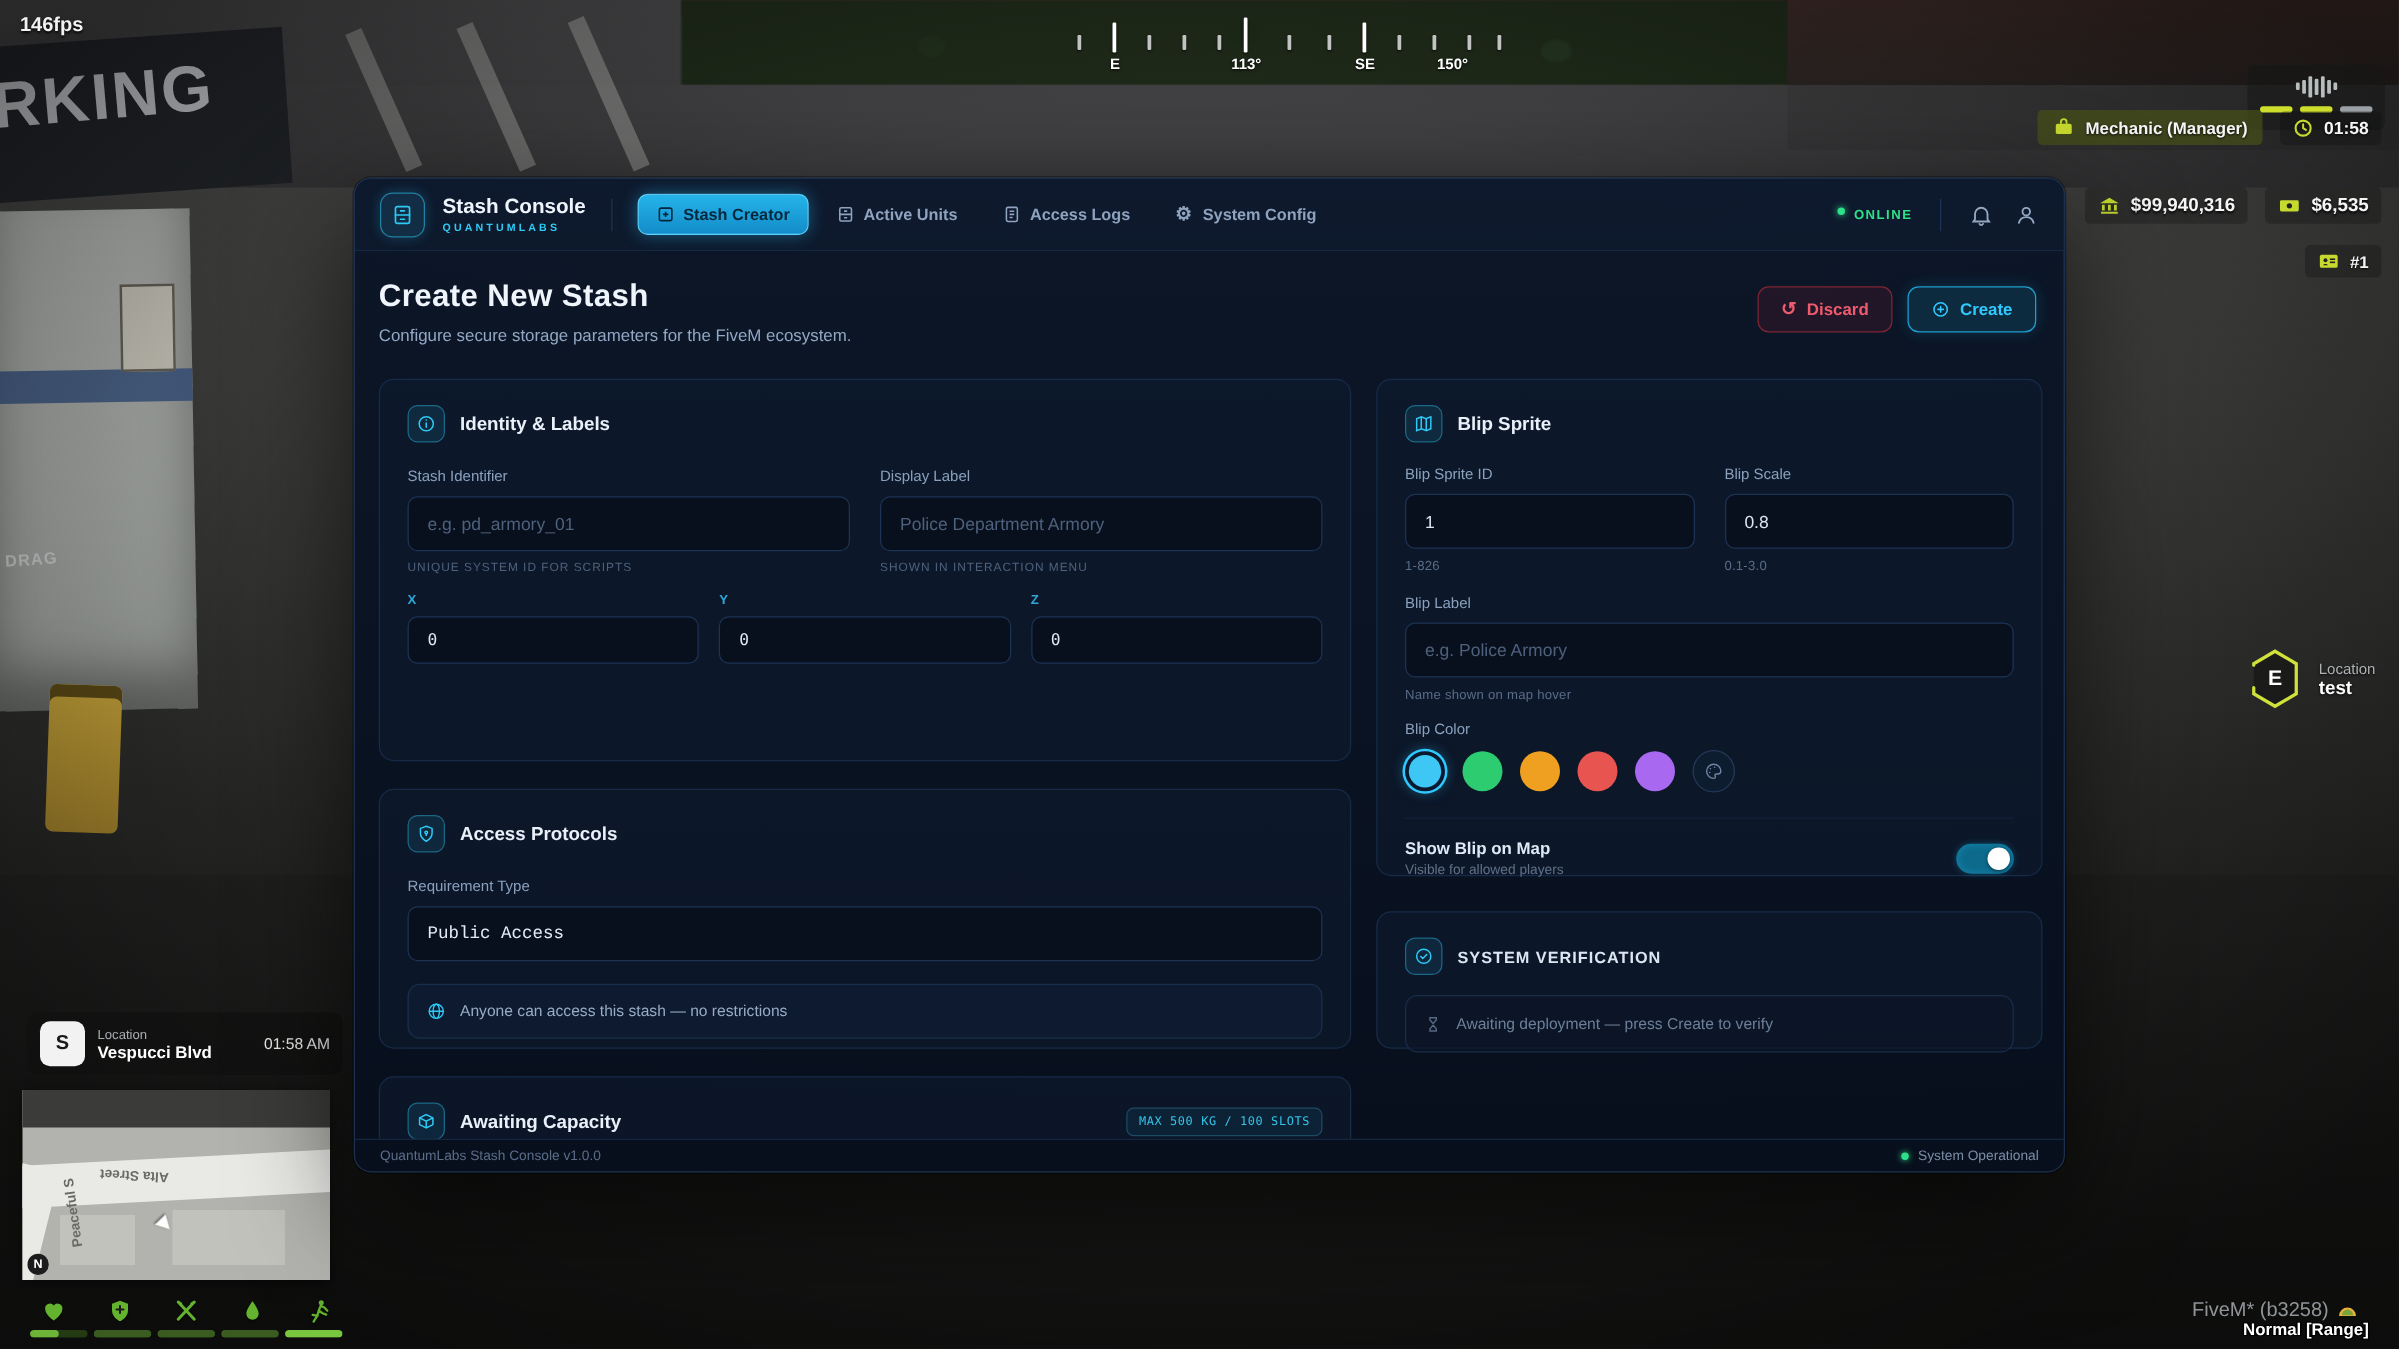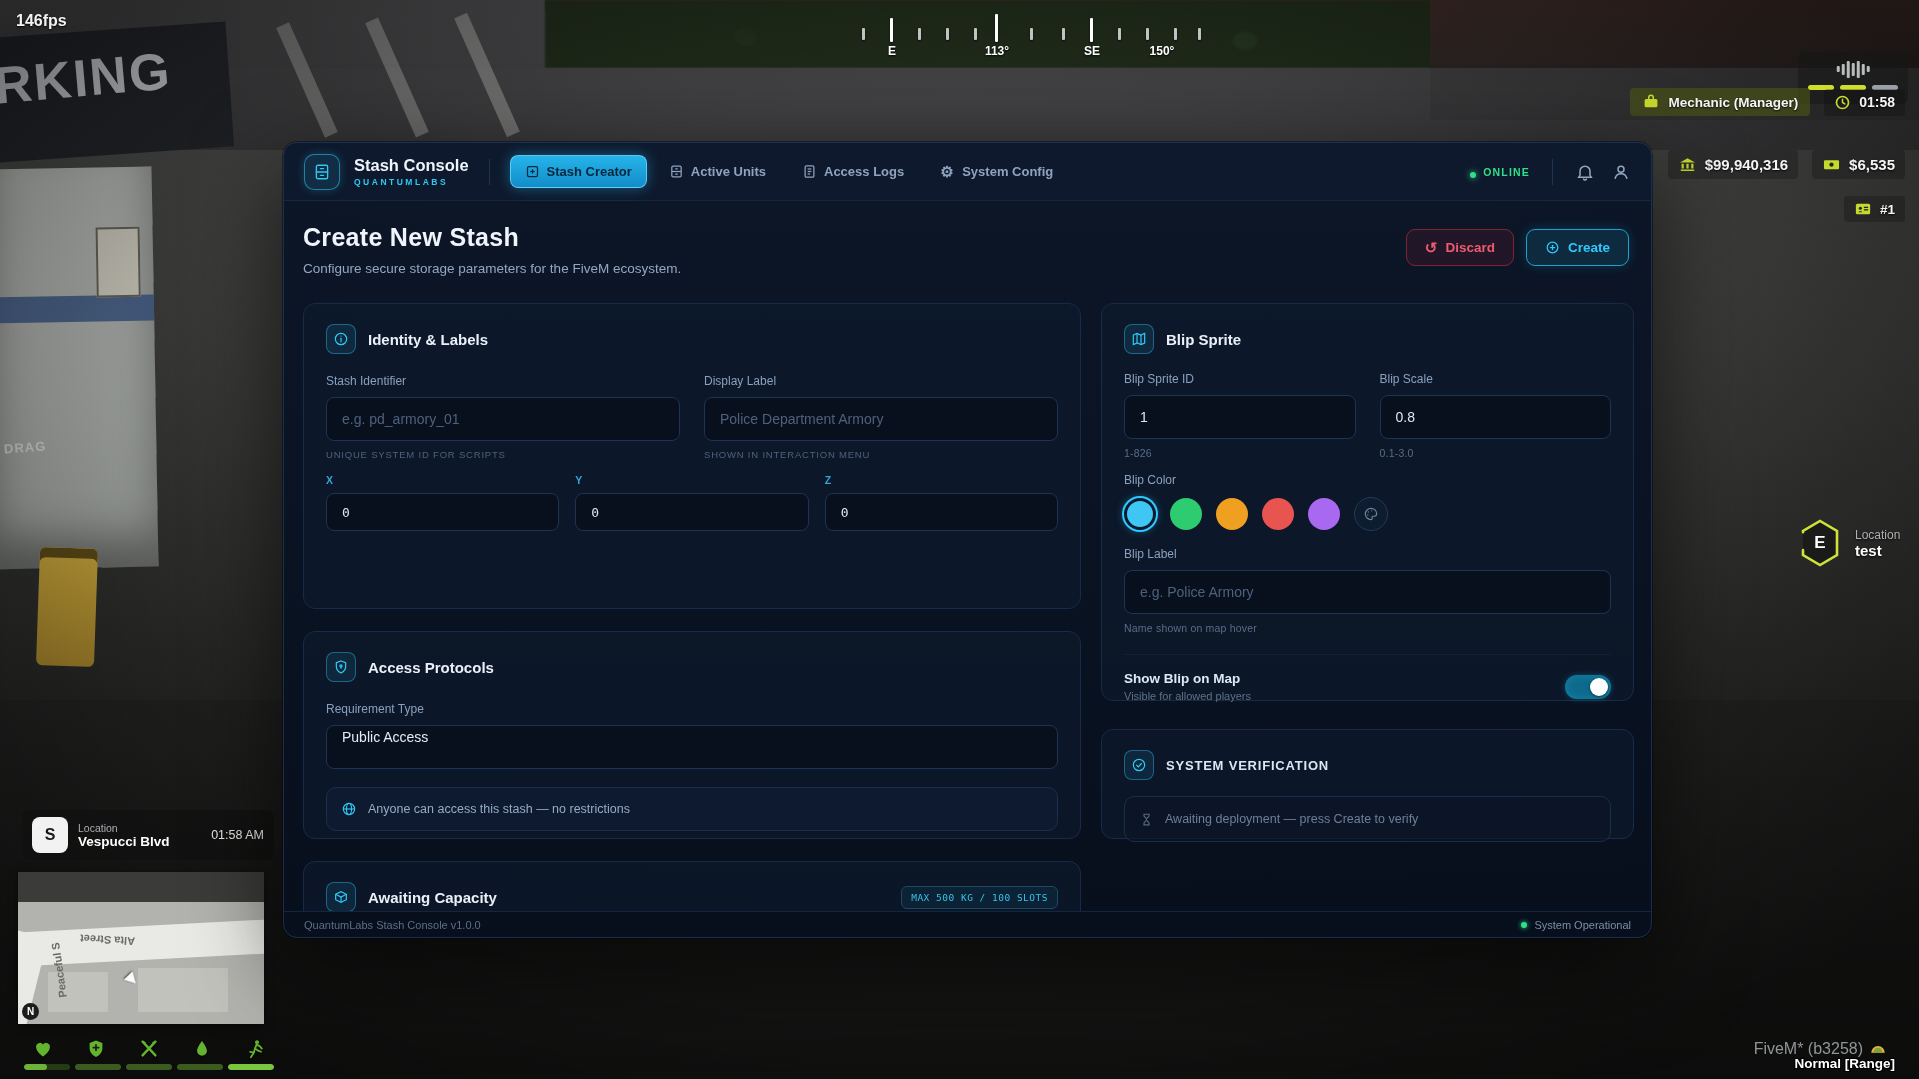--- a/index.html
+++ b/index.html
@@ -93,21 +93,21 @@
   #panel-header { position:absolute; left:0; top:0; right:0; height:58px; display:flex; align-items:center; padding:0 20px; gap:14px; border-bottom:1px solid #152841; background:rgba(15,28,50,.5); border-radius:14px 14px 0 0; }
   .logo-chip { width:36px; height:36px; border-radius:10px; border:1px solid rgba(46,201,245,.55); background:rgba(46,201,245,.12); display:flex; align-items:center; justify-content:center; color:#2ec9f5; box-shadow:0 0 10px rgba(46,201,245,.25); }
   .app-title { color:#eef4fb; font-size:16.5px; font-weight:bold; line-height:1.1; }
   .app-brand { color:#2ec9f5; font-size:8.5px; font-weight:bold; letter-spacing:2.5px; margin-top:3px; }
   .hdr-divider { width:1px; height:26px; background:#1d3354; margin:0 6px; }
   .tabs { display:flex; align-items:center; gap:8px; }
   .tab { display:flex; align-items:center; gap:7px; color:#8fa3bf; font-size:13px; font-weight:bold; padding:8px 14px; border-radius:8px; cursor:pointer; }
   .tab svg, .tab .uglyph { width:15px; height:15px; }
   .tab.active { background:linear-gradient(180deg,#25b4ea,#138cc9); color:#06283d; border:1px solid rgba(120,220,255,.7); box-shadow:0 0 14px rgba(38,180,235,.45); }
   .hdr-right { margin-left:auto; display:flex; align-items:center; gap:16px; }
-  .online-badge { display:flex; align-items:flex-end; gap:7px; color:#2ee08a; font-size:10.5px; font-weight:bold; letter-spacing:1.2px; }
+  .online-badge { display:flex; align-items:flex-start; gap:7px; color:#2ee08a; font-size:10.5px; font-weight:bold; letter-spacing:1.2px; }
   .online-dot { width:6px; height:6px; border-radius:50%; background:#2ee08a; box-shadow:0 0 6px #2ee08a; }
   .hdr-icon { width:20px; height:20px; color:#93a7c0; cursor:pointer; }
 
   #panel-body { position:absolute; left:0; top:58px; right:0; bottom:26px; overflow:hidden; }
   #page-head { position:absolute; left:19px; top:22px; right:22px; }
   .page-title { color:#f0f5fc; font-size:25px; font-weight:bold; letter-spacing:.3px; }
   .page-sub { color:#93a7c4; font-size:13.5px; margin-top:9px; }
   .page-actions { position:absolute; right:0; top:6px; display:flex; gap:12px; }
   .btn { display:flex; align-items:center; gap:8px; height:37px; padding:0 18px; border-radius:9px; font-size:13.5px; font-weight:bold; cursor:pointer; }
   .btn-discard { color:#ef5b6e; border:1px solid #7e2433; background:rgba(150,30,48,.16); }
@@ -129,21 +129,21 @@
   .two-col { display:grid; grid-template-columns:1fr 1fr; gap:24px; margin-top:20px; }
   .coord-head { display:flex; align-items:center; gap:10px; margin-top:26px; }
   .coord-head svg { width:17px; height:17px; color:#2ec9f5; }
   .coord-title { color:#e9f0f9; font-size:14px; font-weight:bold; }
   .btn-loc { margin-left:auto; display:flex; align-items:center; gap:7px; height:32px; padding:0 13px; border-radius:8px; border:1px solid #1f9fd0; background:rgba(31,182,232,.1); color:#3dc9f5; font-size:12.5px; font-weight:bold; cursor:pointer; }
   .btn-loc svg { width:13px; height:13px; }
   .coord-grid { display:grid; grid-template-columns:1fr 1fr 1fr; gap:16px; margin-top:14px; }
   .coord-label { color:#2fa8d8; font-size:10.5px; font-weight:bold; margin-bottom:7px; }
   .coord-grid .tinput { height:38px; }
 
-  .select { display:flex; align-items:flex-start; width:100%; height:44px; background:rgba(7,15,28,.8); border:1px solid #1d3354; border-radius:8px; color:#e3ebf6; font-size:14px; padding:3px 15px; cursor:pointer; }
+  .select { display:flex; align-items:flex-end; width:100%; height:44px; background:rgba(7,15,28,.8); border:1px solid #1d3354; border-radius:8px; color:#e3ebf6; font-size:14px; padding:13px 15px; cursor:pointer;font-family:Liberation Mono, monospace; }
   .note-box { display:flex; align-items:center; gap:11px; margin-top:18px; height:44px; background:rgba(16,31,54,.55); border:1px solid #1b2f4d; border-radius:10px; padding:0 14px; color:#97abc5; font-size:12.5px; }
   .note-box svg { width:16px; height:16px; color:#2ec9f5; flex:none; }
 
   .cap-badge { margin-left:auto; font-family:"DejaVu Sans Mono",monospace; font-size:9.5px; color:#35c3e8; border:1px solid #1d4a63; background:rgba(31,182,232,.08); border-radius:6px; padding:5px 9px; letter-spacing:.5px; }
 
   .swatches { display:flex; align-items:center; gap:14px; margin-top:10px; }
   .swatch { width:32px; height:32px; border-radius:50%; cursor:pointer; }
   .swatch.selected { border:3px solid #0a1930; box-shadow:0 0 0 2px #2fc9ff, 0 0 10px rgba(47,201,255,.5); }
   .swatch-custom { width:34px; height:34px; border-radius:50%; background:#0e1c30; border:1px solid #243a58; display:flex; align-items:center; justify-content:center; color:#7183a0; cursor:pointer; }
   .swatch-custom svg { width:16px; height:16px; }
@@ -537,44 +537,44 @@
           <div class="field-label">Blip Sprite ID</div>
           <input class="tinput" value="1" style="">
           <div class="hint lc">1-826</div>
         </div>
         <div>
           <div class="field-label">Blip Scale</div>
           <input class="tinput" value="0.8" style="">
           <div class="hint lc">0.1-3.0</div>
         </div>
       </div>
+      <div style="margin-top:16px;">
+        <div class="field-label">Blip Label</div>
+        <input class="tinput" placeholder="e.g. Police Armory" style="">
+        <div class="hint lc">Name shown on map hover</div>
+      </div>
       <div style="margin-top:14px;">
         <div class="field-label" style="margin-bottom:4px;">Blip Color</div>
         <div class="swatches">
 
           <div class="swatch selected" style="background: rgb(62, 199, 244);"></div>
             <div class="swatch" style="background: rgb(46, 204, 113);"></div>
             <div class="swatch" style="background: rgb(240, 160, 32);"></div>
             <div class="swatch" style="background: rgb(232, 84, 80);"></div>
             <div class="swatch" style="background: rgb(168, 104, 240);"></div>
             <div class="swatch-custom">
             <svg viewBox="0 0 24 24" fill="none" stroke="currentColor" stroke-width="1.7">
                 <path d="M12 3.5a8.5 8.5 0 1 0 0 17c1.4 0 2-.8 2-1.7 0-.8-.6-1.3-.6-2 0-.9.7-1.5 1.7-1.5h1.9a3.5 3.5 0 0 0 3.5-3.5c0-4.6-3.9-8.3-8.5-8.3z"></path>
                 <circle cx="8" cy="9" r="1" fill="currentColor" stroke="none"></circle>
                 <circle cx="13" cy="7.2" r="1" fill="currentColor" stroke="none"></circle>
                 <circle cx="7.2" cy="13.5" r="1" fill="currentColor" stroke="none"></circle>
               </svg>
           </div>
         </div>
       </div>
-      <div style="margin-top:16px;">
-        <div class="field-label">Blip Label</div>
-        <input class="tinput" placeholder="e.g. Police Armory" style="">
-        <div class="hint lc">Name shown on map hover</div>
-      </div>
       <div class="blip-divider"></div>
       <div class="toggle-row">
         <div>
           <div class="toggle-title">Show Blip on Map</div>
           <div class="toggle-sub">Visible for allowed players</div>
         </div>
         <div class="toggle">
           <div class="toggle-knob"></div>
         </div>
       </div>

